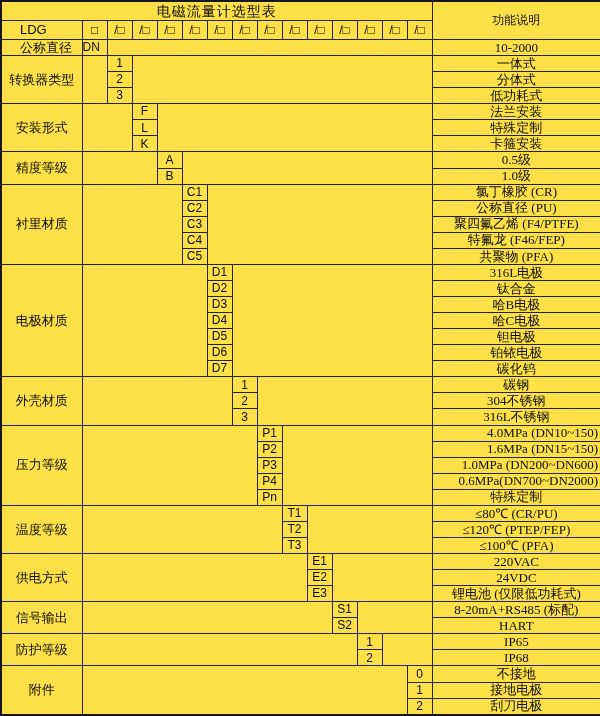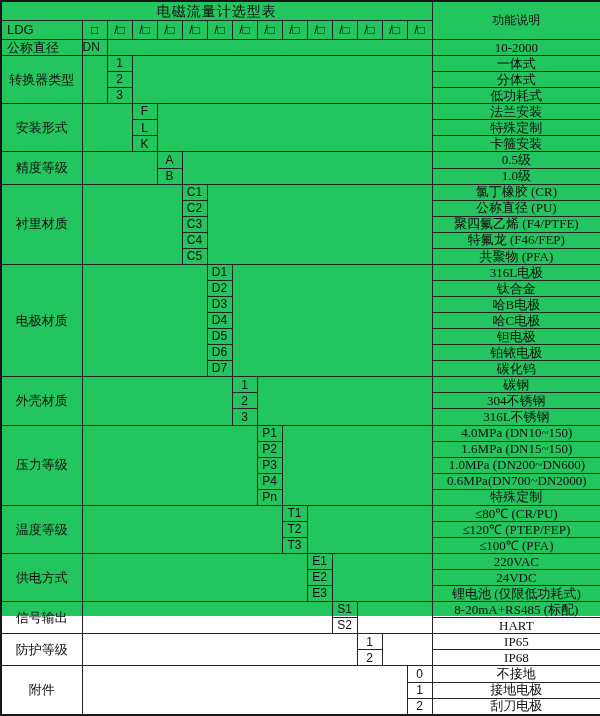--- a/index.html
+++ b/index.html
@@ -1,17 +1,17 @@
 <!DOCTYPE html>
 <html><head>
 <meta charset="utf-8">
 <style>
   html,body{margin:0;padding:0;background:#ffffff;}
   body{width:600px;height:716px;overflow:hidden;}
-  .sheet{width:600px;height:616px;background:#22c55e;}
+  .sheet{width:600px;height:716px;background:#fde047;}
   table{
     border-collapse:collapse;
     table-layout:fixed;
     width:600px;height:716px;
     border:2px solid #161616;
     font-family:"Liberation Sans","DejaVu Sans",sans-serif;
     font-size:13px;color:#0d0d0d;
   }
   col.c-label{width:81px;}
   col.c-code{width:25px;}
@@ -21,24 +21,24 @@
     padding:0 2px;
     text-align:center;
     vertical-align:middle;
     white-space:nowrap;
     overflow:hidden;
     line-height:1.05;
   }
   td.title{font-size:14px;letter-spacing:1px;}
   td.funch{font-size:12px;}
   td.lbl{font-size:13px;}
-  td.left{text-align:left;padding-left:5px;}
+  td.left{text-align:left;padding-left:18px;}
   td.code{padding:0;font-size:12px;}
   td.func{font-size:13px;font-family:Liberation Serif, serif;}
-  td.func.left{text-align:center;padding-left:3px;margin-left:29px;}
+  td.func.left{text-align:right;padding-left:3px;margin-left:29px;}
   tr.r-head td,tr.r-model td{height:18px;}
 </style>
 </head>
 <body>
 
 <div class="sheet">
   <table id="grid">
     <colgroup id="cols">
         <col class="c-label">
         <col class="c-code">

